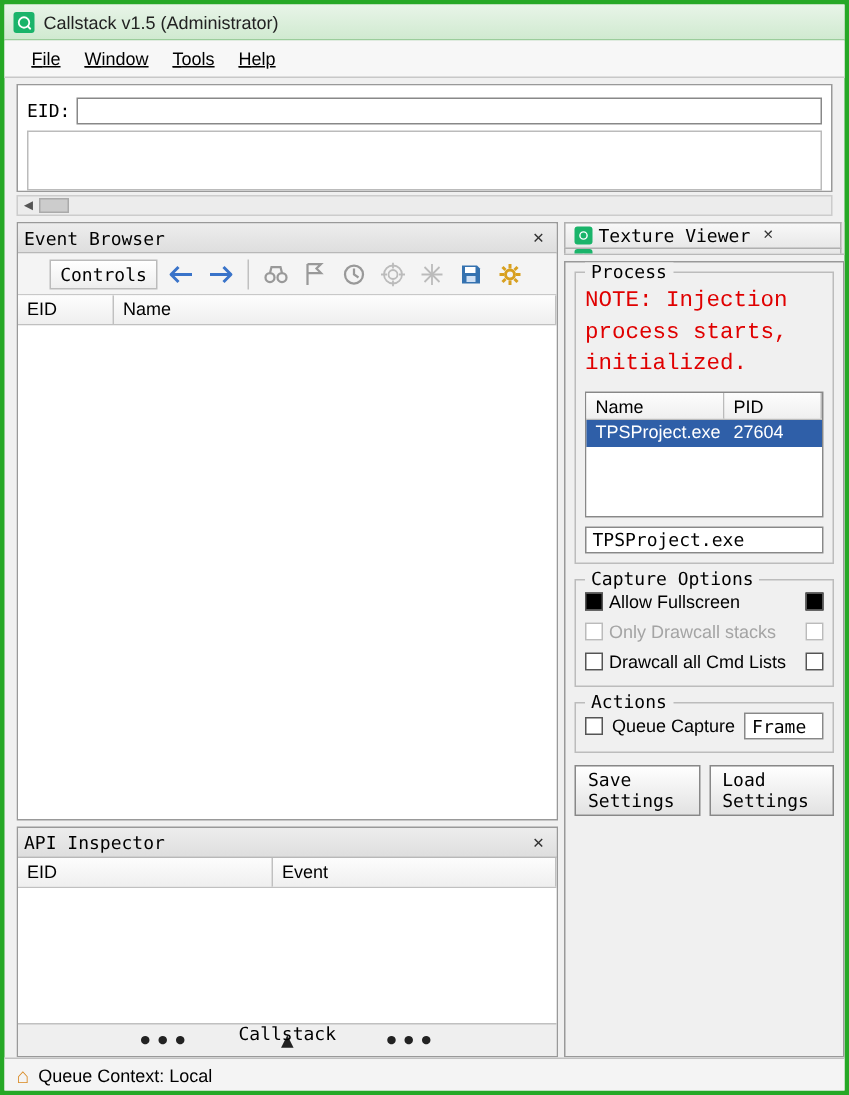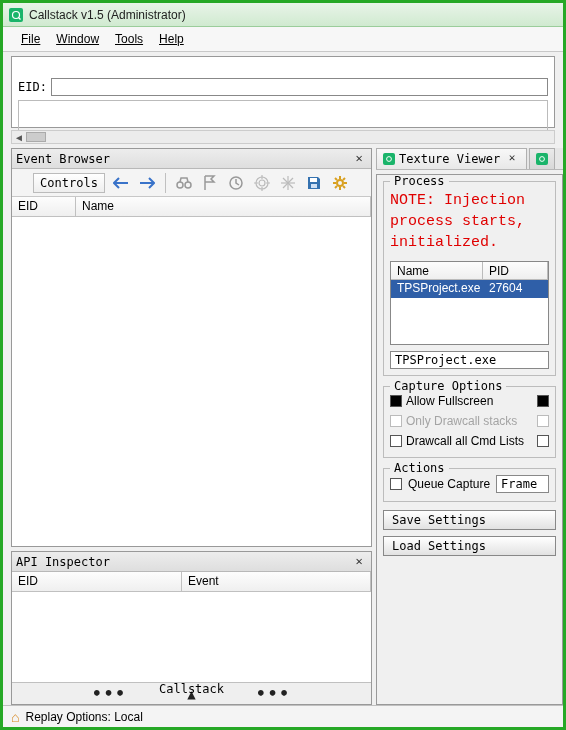--- a/index.html
+++ b/index.html
@@ -9,21 +9,21 @@
   .app-icon { width: 14px; height: 14px; background: #1ab46a; border-radius: 2px; display: flex; align-items: center; justify-content: center; }
   .app-icon svg { width: 10px; height: 10px; }
   .title-text { font-size: 12px; color: #222; }
   .menubar { height: 22px; background: #f7f7f7; display: flex; align-items: center; padding: 12px 10px; gap: 0; border-bottom: 1px solid #c8c8c8; }
   .menu-item { padding: 2px 8px; text-decoration: underline; text-decoration-color: transparent; cursor: default; }
   .menu-item:first-letter { text-decoration: underline; }
   .mu { text-decoration: underline; }
 
   .timeline { margin: 4px 8px 2px 8px; border: 1px solid #999; background: #f0f0f0; }
   .panel-title { font-family: "SimSun","NSimSun",monospace; font-size: 12px; padding: 2px 6px; background: #ececec; border-bottom: 1px solid #c0c0c0; }
-  .timeline-body { height: 70px; background: #fff; padding: 21px 6px; }
+  .timeline-body { height: 70px; background: #fff; padding: 8px 6px; }
   .eid-row { display: flex; align-items: center; gap: 4px; font-family: "SimSun",monospace; }
   .eid-input { border: 1px solid #888; height: 18px; flex: 1; padding: 0 4px; font-family: monospace; }
   .tl-spacer { border: 1px solid #bbb; height: 40px; margin-top: 4px; }
 
   .small-scroll { height: 14px; background: #ececec; margin: 0 8px; border: 1px solid #ccc; display: flex; align-items: center; }
   .small-scroll .arrow { width: 14px; text-align: center; color: #555; font-size: 10px; cursor: default;}
   .small-scroll .thumb { width: 20px; height: 10px; background: #ccc; border: 1px solid #aaa; }
 
   .mid-area { flex: 1; display: flex; margin: 4px 0 0 8px; gap: 4px; overflow: hidden; }
   .left-col { width: 361px; display: flex; flex-direction: column; gap: 4px; }
@@ -47,21 +47,21 @@
   .th { border-right: 1px solid #c0c0c0; padding: 2px 6px; font-size: 12px; background: linear-gradient(#fdfdfd,#efefef); }
   .eb-body { flex: 1; background: #fff; }
 
   .api-body { height: 90px; background: #fff; }
   .callstack-strip { height: 22px; border-top: 1px solid #c0c0c0; background: #efefef; display: flex; align-items: center; justify-content: center; position: relative; font-family: "SimSun",monospace; }
   .callstack-strip .dots { position: absolute; font-size: 16px; font-weight: bold; letter-spacing: 2px; color: #222; }
   .callstack-strip .dots.left { left: 80px; }
   .callstack-strip .dots.right { right: 80px; }
   .caret-up { font-size: 14px; color: #222; }
 
-  .tabbar { display: flex; height: 22px; background: #e6e6e6; border-bottom: 1px solid #b8b8b8; overflow: hidden; }
+  .tabbar { display: flex; height: 22px; background: #e6e6e6; border-bottom: 1px solid #b8b8b8; overflow: hidden; flex-direction: column; }
   .tab { display: flex; align-items: center; gap: 4px; padding: 0 6px; border: 1px solid #b0b0b0; border-bottom: none; background: linear-gradient(#f8f8f8,#e8e8e8); margin-right: 2px; font-family: "SimSun",monospace; font-size: 12px; white-space: nowrap; }
   .tab.inactive { background: linear-gradient(#eaeaea,#d8d8d8); }
   .tab .close-x { font-size: 11px; }
   .mini-app-icon { width:12px; height:12px; background:#1ab46a; border-radius:2px; display:flex; align-items:center; justify-content:center;}
 
   .group { border: 1px solid #bcbcbc; margin: 6px 6px 4px 6px; padding: 4px 6px 6px 6px; position: relative; }
   .group-title { position: absolute; top: -8px; left: 6px; background: #f0f0f0; padding: 0 4px; font-family: "SimSun",monospace; font-size: 12px; }
   .note { color: #e00000; font-family: "Courier New", monospace; font-size: 15px; line-height: 1.4; white-space: pre; margin: 4px 0 8px 0; overflow: hidden; }
 
   .proc-table { border: 1px solid #888; background: #fff; }
@@ -302,29 +302,29 @@
 
         <div class="group">
           <span class="group-title">Actions</span>
           <div class="actions-row">
             <span class="chk"></span>
             <span>Queue Capture</span>
             <input class="frame-input" value="Frame 0" style="">
           </div>
         </div>
 
-        <div style="display:flex; gap:6px; padding: 4px 6px 6px 6px; flex-direction: column;">
+        <div style="display:flex; gap:6px; padding: 4px 6px 6px 6px;">
           <span class="btn">Save Settings</span>
           <span class="btn">Load Settings</span>
         </div>
 
       </div>
 
     </div>
 
   </div>
 
   <div class="statusbar">
     <span class="home-icon">⌂</span>
-    <span>Replay Options: Local</span>
+    <span>Queue Context: Local</span>
   </div>
 
 </div>
 
 </body></html>

